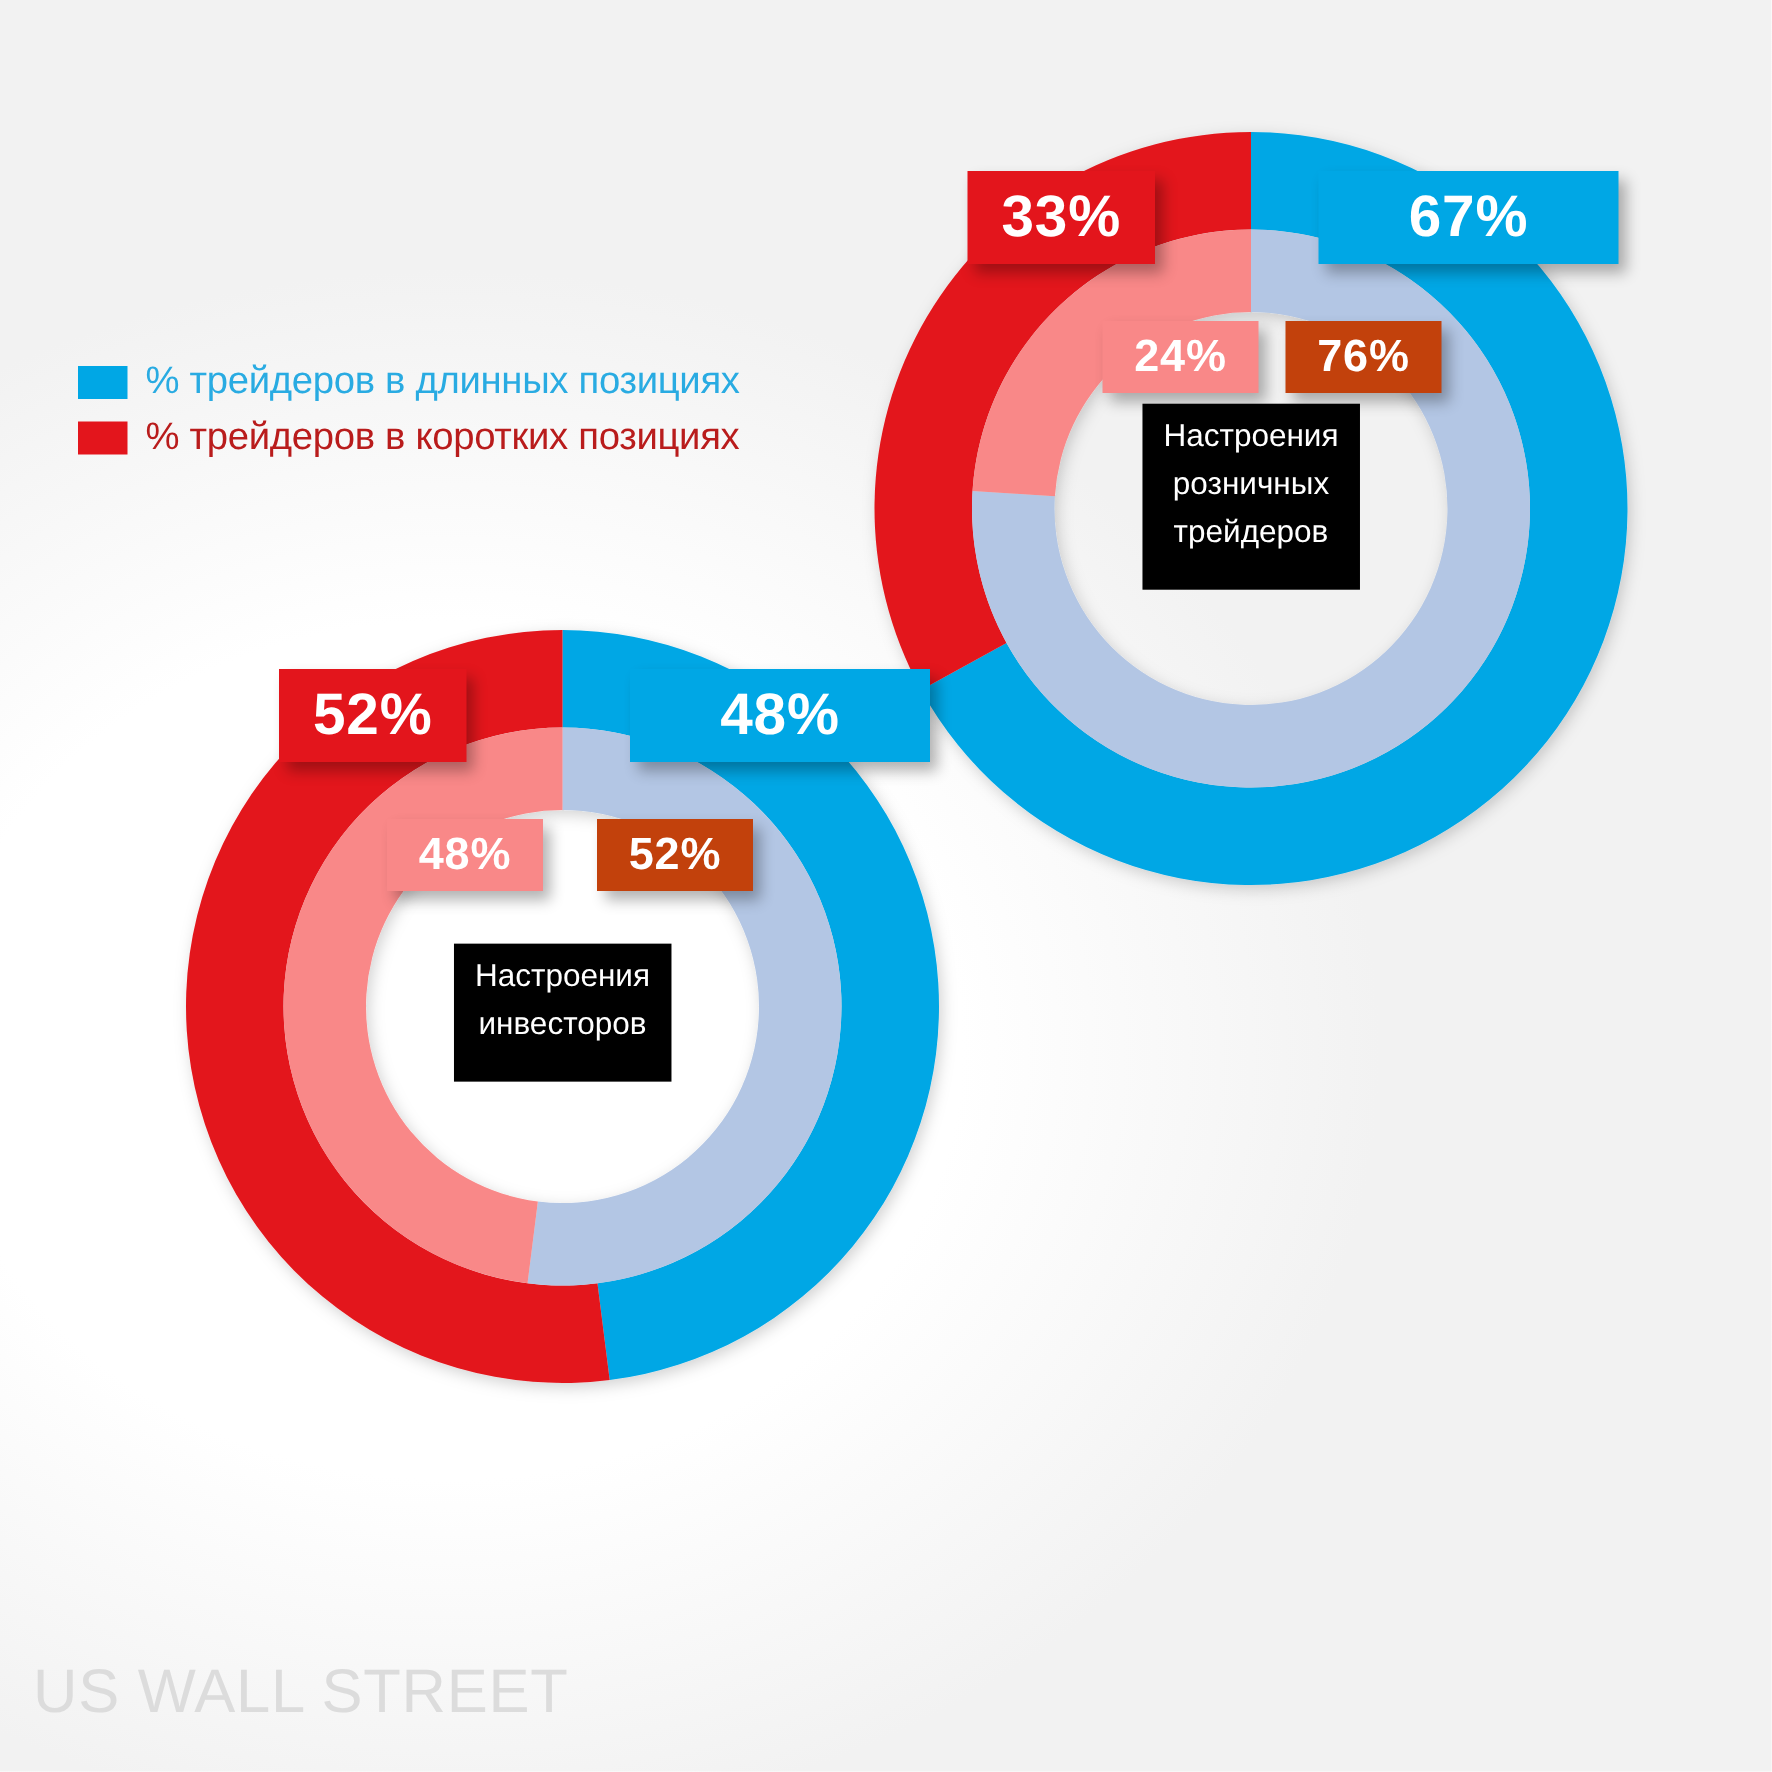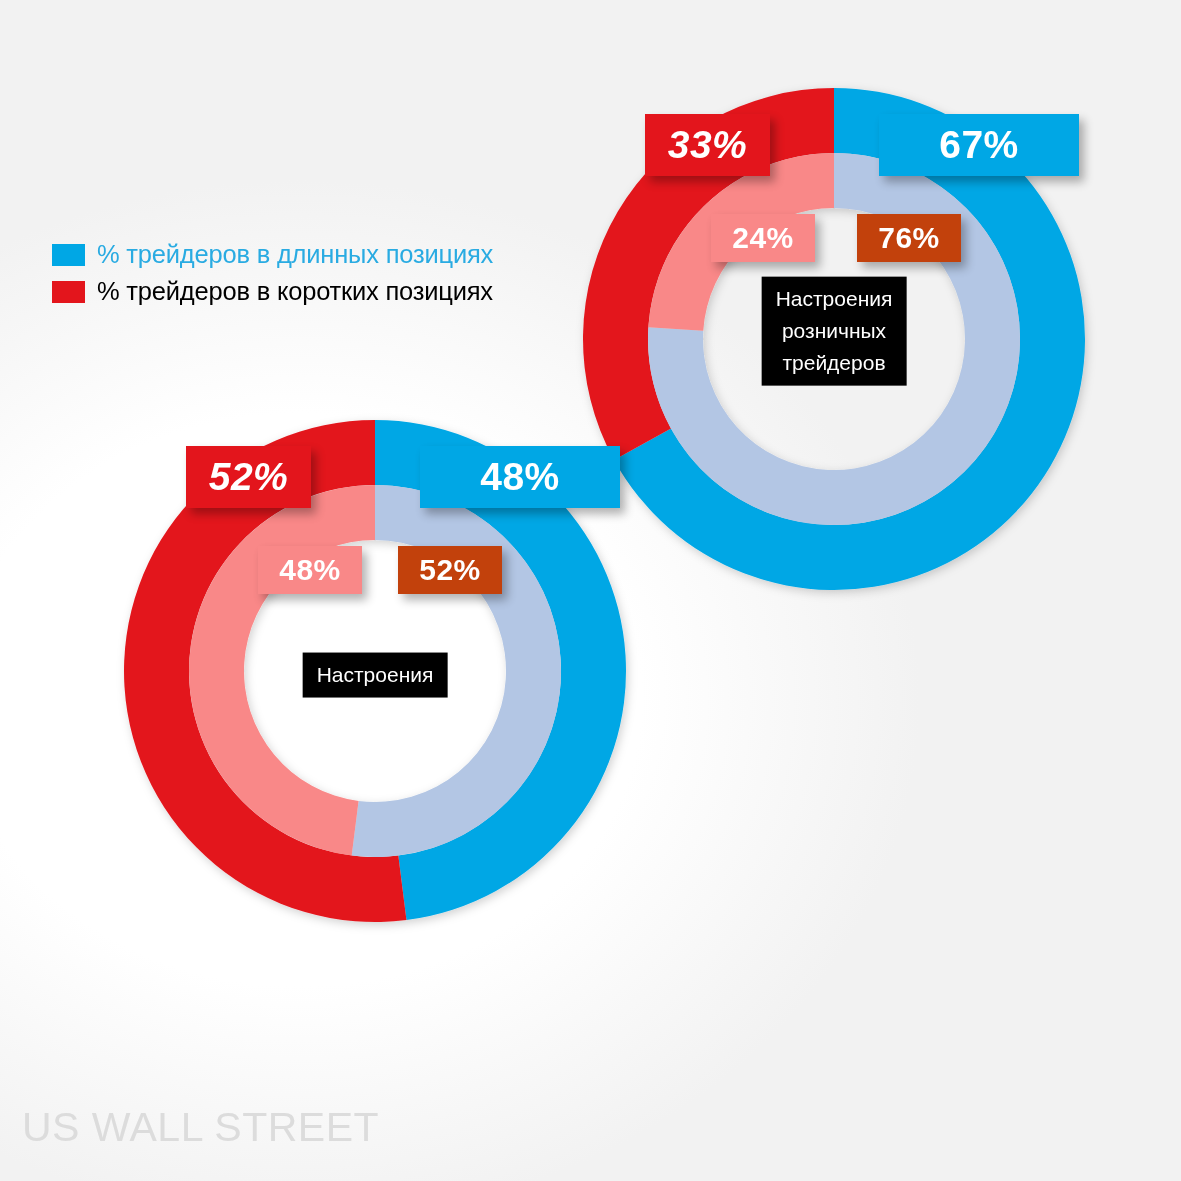--- a/index.html
+++ b/index.html
@@ -47,21 +47,21 @@
   }
   .legend-swatch.blue { background: #00A7E5; }
   .legend-swatch.red  { background: #E3151C; }
   .legend-text {
     margin-left: 12px;
     font-size: 25.5px;
     letter-spacing: -0.2px;
     white-space: nowrap;
   }
   .legend-text.blue { color: #29ABE2; }
-  .legend-text.red  { color: #000000; }
+  .legend-text.red  { color: #b91c1c; }
 
   
   .donut-wrap {
     position: absolute;
   }
   .donut-wrap.top {
     left: 583px;
     top: 88px;
     width: 502px;
     height: 502px;
@@ -85,21 +85,21 @@
   .center-caption {
     position: absolute;
     left: 50%;
     top: 50%;
     transform: translate(-50%, -50%);
     background: #000000;
     color: #ffffff;
     font-size: 21px;
     line-height: 1.52;
     text-align: center;
-    padding: 6px 14px 7px 14px;
+    padding: 6px 14px 22px 14px;
     white-space: nowrap;
     z-index: 6;
   }
   .donut-wrap.top .center-caption {
     margin-top: -8px;
   }
   .donut-wrap.bottom .center-caption {
     margin-top: 4px;
   }
   .center-caption .ln { display: block; }
@@ -118,29 +118,29 @@
   .callout.outer {
     font-size: 39px;
     height: 62px;
     letter-spacing: 0.5px;
   }
   .callout.inner {
     font-size: 30px;
     height: 48px;
     letter-spacing: 0.5px;
   }
-  .callout.c-red        { background: #E3151C; font-style: italic; }
+  .callout.c-red        { background: #E3151C; }
   .callout.c-blue       { background: #00A7E5; }
   .callout.c-lightred   { background: #F98888; }
   .callout.c-lightblue  { background: #c2410c; }
 
   
   #top-outer-short  { left: 62px;  top: 26px;  width: 125px; }
   #top-outer-long   { left: 296px; top: 26px;  width: 200px; }
-  #top-inner-short  { left: 128px; top: 126px; width: 104px; }
+  #top-inner-short  { left: 152px; top: 126px; width: 104px; }
   #top-inner-long   { left: 274px; top: 126px; width: 104px; }
 
   
   #bot-outer-short  { left: 62px;  top: 26px;  width: 125px; }
   #bot-outer-long   { left: 296px; top: 26px;  width: 200px; }
   #bot-inner-short  { left: 134px; top: 126px; width: 104px; }
   #bot-inner-long   { left: 274px; top: 126px; width: 104px; }
 
   
   .watermark {
@@ -211,16 +211,17 @@
     </g>
   </svg>
 
   <div class="callout outer c-red" id="bot-outer-short">52%</div>
   <div class="callout outer c-blue" id="bot-outer-long">48%</div>
   <div class="callout inner c-lightred" id="bot-inner-short">48%</div>
   <div class="callout inner c-lightblue" id="bot-inner-long">52%</div>
 
   <div class="center-caption">
     <span class="ln">Настроения</span>
+    <span class="ln">инвесторов</span>
   </div>
 </div>
 
 <div class="watermark">US WALL STREET</div>
 
 </body></html>

